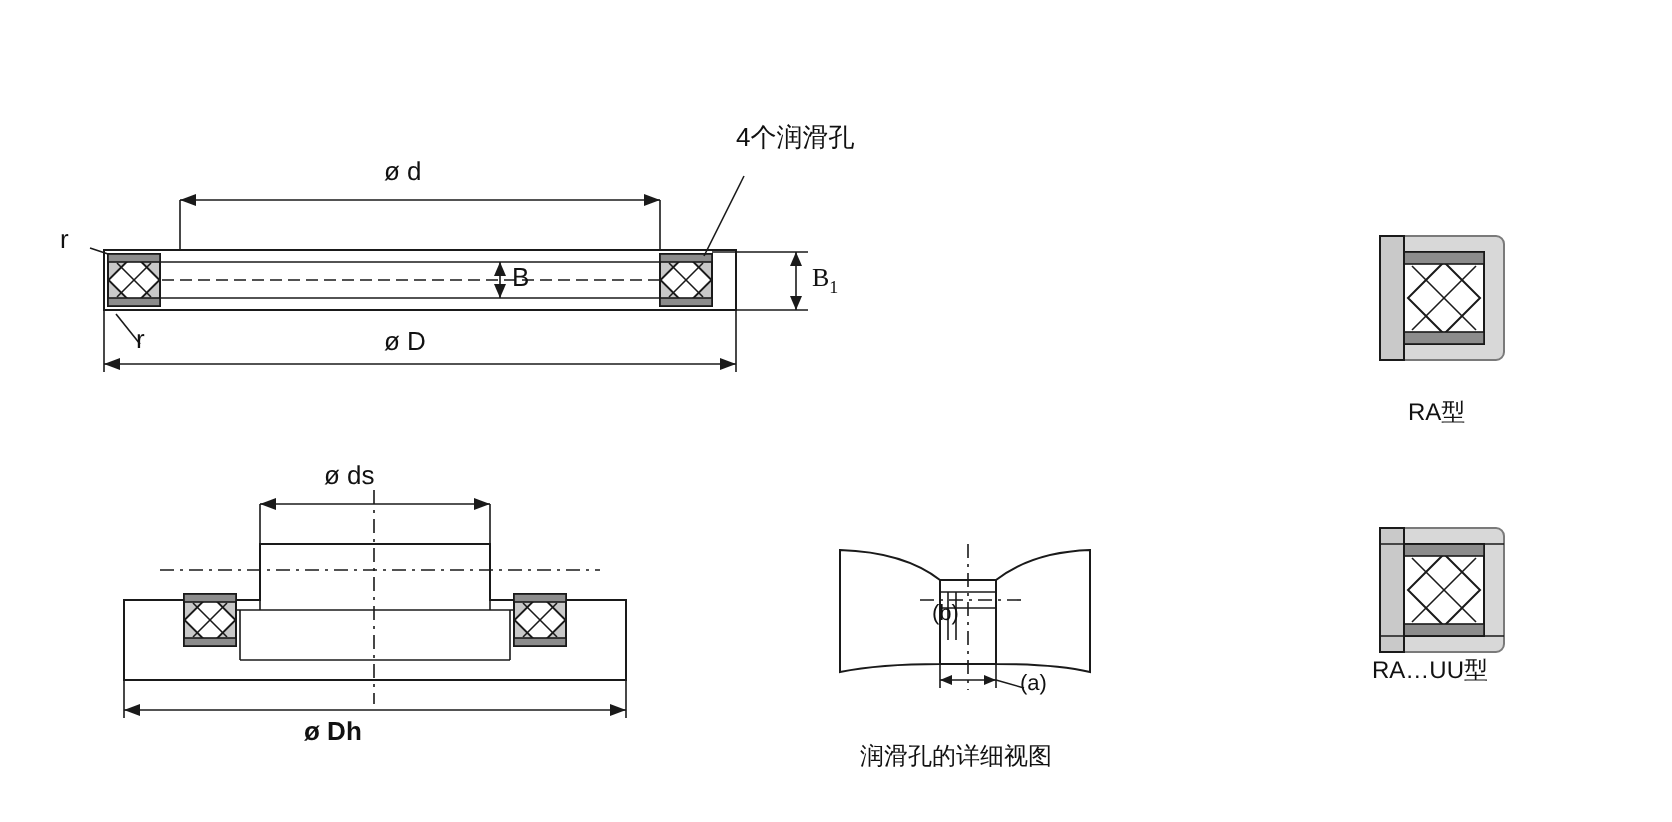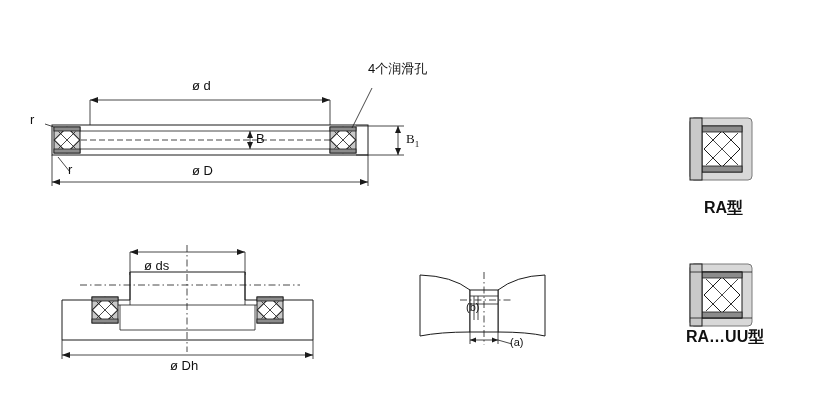--- a/index.html
+++ b/index.html
@@ -6,21 +6,21 @@
   body{
     width:836px;height:411px;background:#ffffff;
     font-family:"Liberation Sans", sans-serif;
     color:#1a1a1a;
     position:relative;
     overflow:hidden;
   }
   .stage{position:absolute;left:0;top:0;width:836px;height:411px;padding-left:22px;}
   .lbl{position:absolute;font-size:13px;color:#111;white-space:nowrap;}
   .lbl.small{font-size:11px;}
-  .lbl.cn{font-size:16px;font-weight:bold;}
+  .lbl.cn{font-size:12px;}
   .sub{font-size:9px;vertical-align:sub;}
   svg{position:absolute;left:0;top:0;overflow:visible;}
   .thin{stroke:#1a1a1a;stroke-width:0.8;fill:none;}
   .dash{stroke:#1a1a1a;stroke-width:0.8;fill:none;stroke-dasharray:7 3 1.5 3;}
   .fillw{fill:#ffffff;stroke:#1a1a1a;stroke-width:1;}
   .fillg{fill:#c9c9c9;stroke:#1a1a1a;stroke-width:1;}
   .fillgr{fill:#d8d8d8;stroke:#7a7a7a;stroke-width:1;}
   .filldk{fill:#8c8c8c;stroke:#1a1a1a;stroke-width:0.8;}
 </style>
 </head>
@@ -161,22 +161,23 @@
   <div class="lbl" style="left:192px;top:163px;">ø D</div>
   <div class="lbl" style="left:256px;top:131px;">B</div>
 
   <div class="lbl" style="left:406px;top:131px;font-family:Liberation Serif, serif;">
     <span>B</span><span class="sub">1</span>
   </div>
 
   <div class="lbl" style="left:30px;top:112px;">r</div>
   <div class="lbl" style="left:68px;top:162px;">r</div>
 
-  <div class="lbl" style="left:144px;top:230px;margin-top:28px;">ø ds</div>
-  <div class="lbl" style="left:170px;top:358px;">ø Dh</div>
+  <div class="lbl" style="left:162px;top:230px;">ø ds</div>
+  <div class="lbl" style="left:152px;top:358px;font-weight:bold;">ø Dh</div>
 
   <div class="lbl small" style="left:466px;top:301px;">(b)</div>
   <div class="lbl small" style="left:510px;top:336px;">(a)</div>
+  <div class="lbl cn" style="left:430px;top:370px;">润滑孔的详细视图</div>
 
   <div class="lbl cn" style="left:704px;top:198px;">RA型</div>
   <div class="lbl cn" style="left:686px;top:327px;">RA…UU型</div>
 
 </div>
 
 </body></html>

